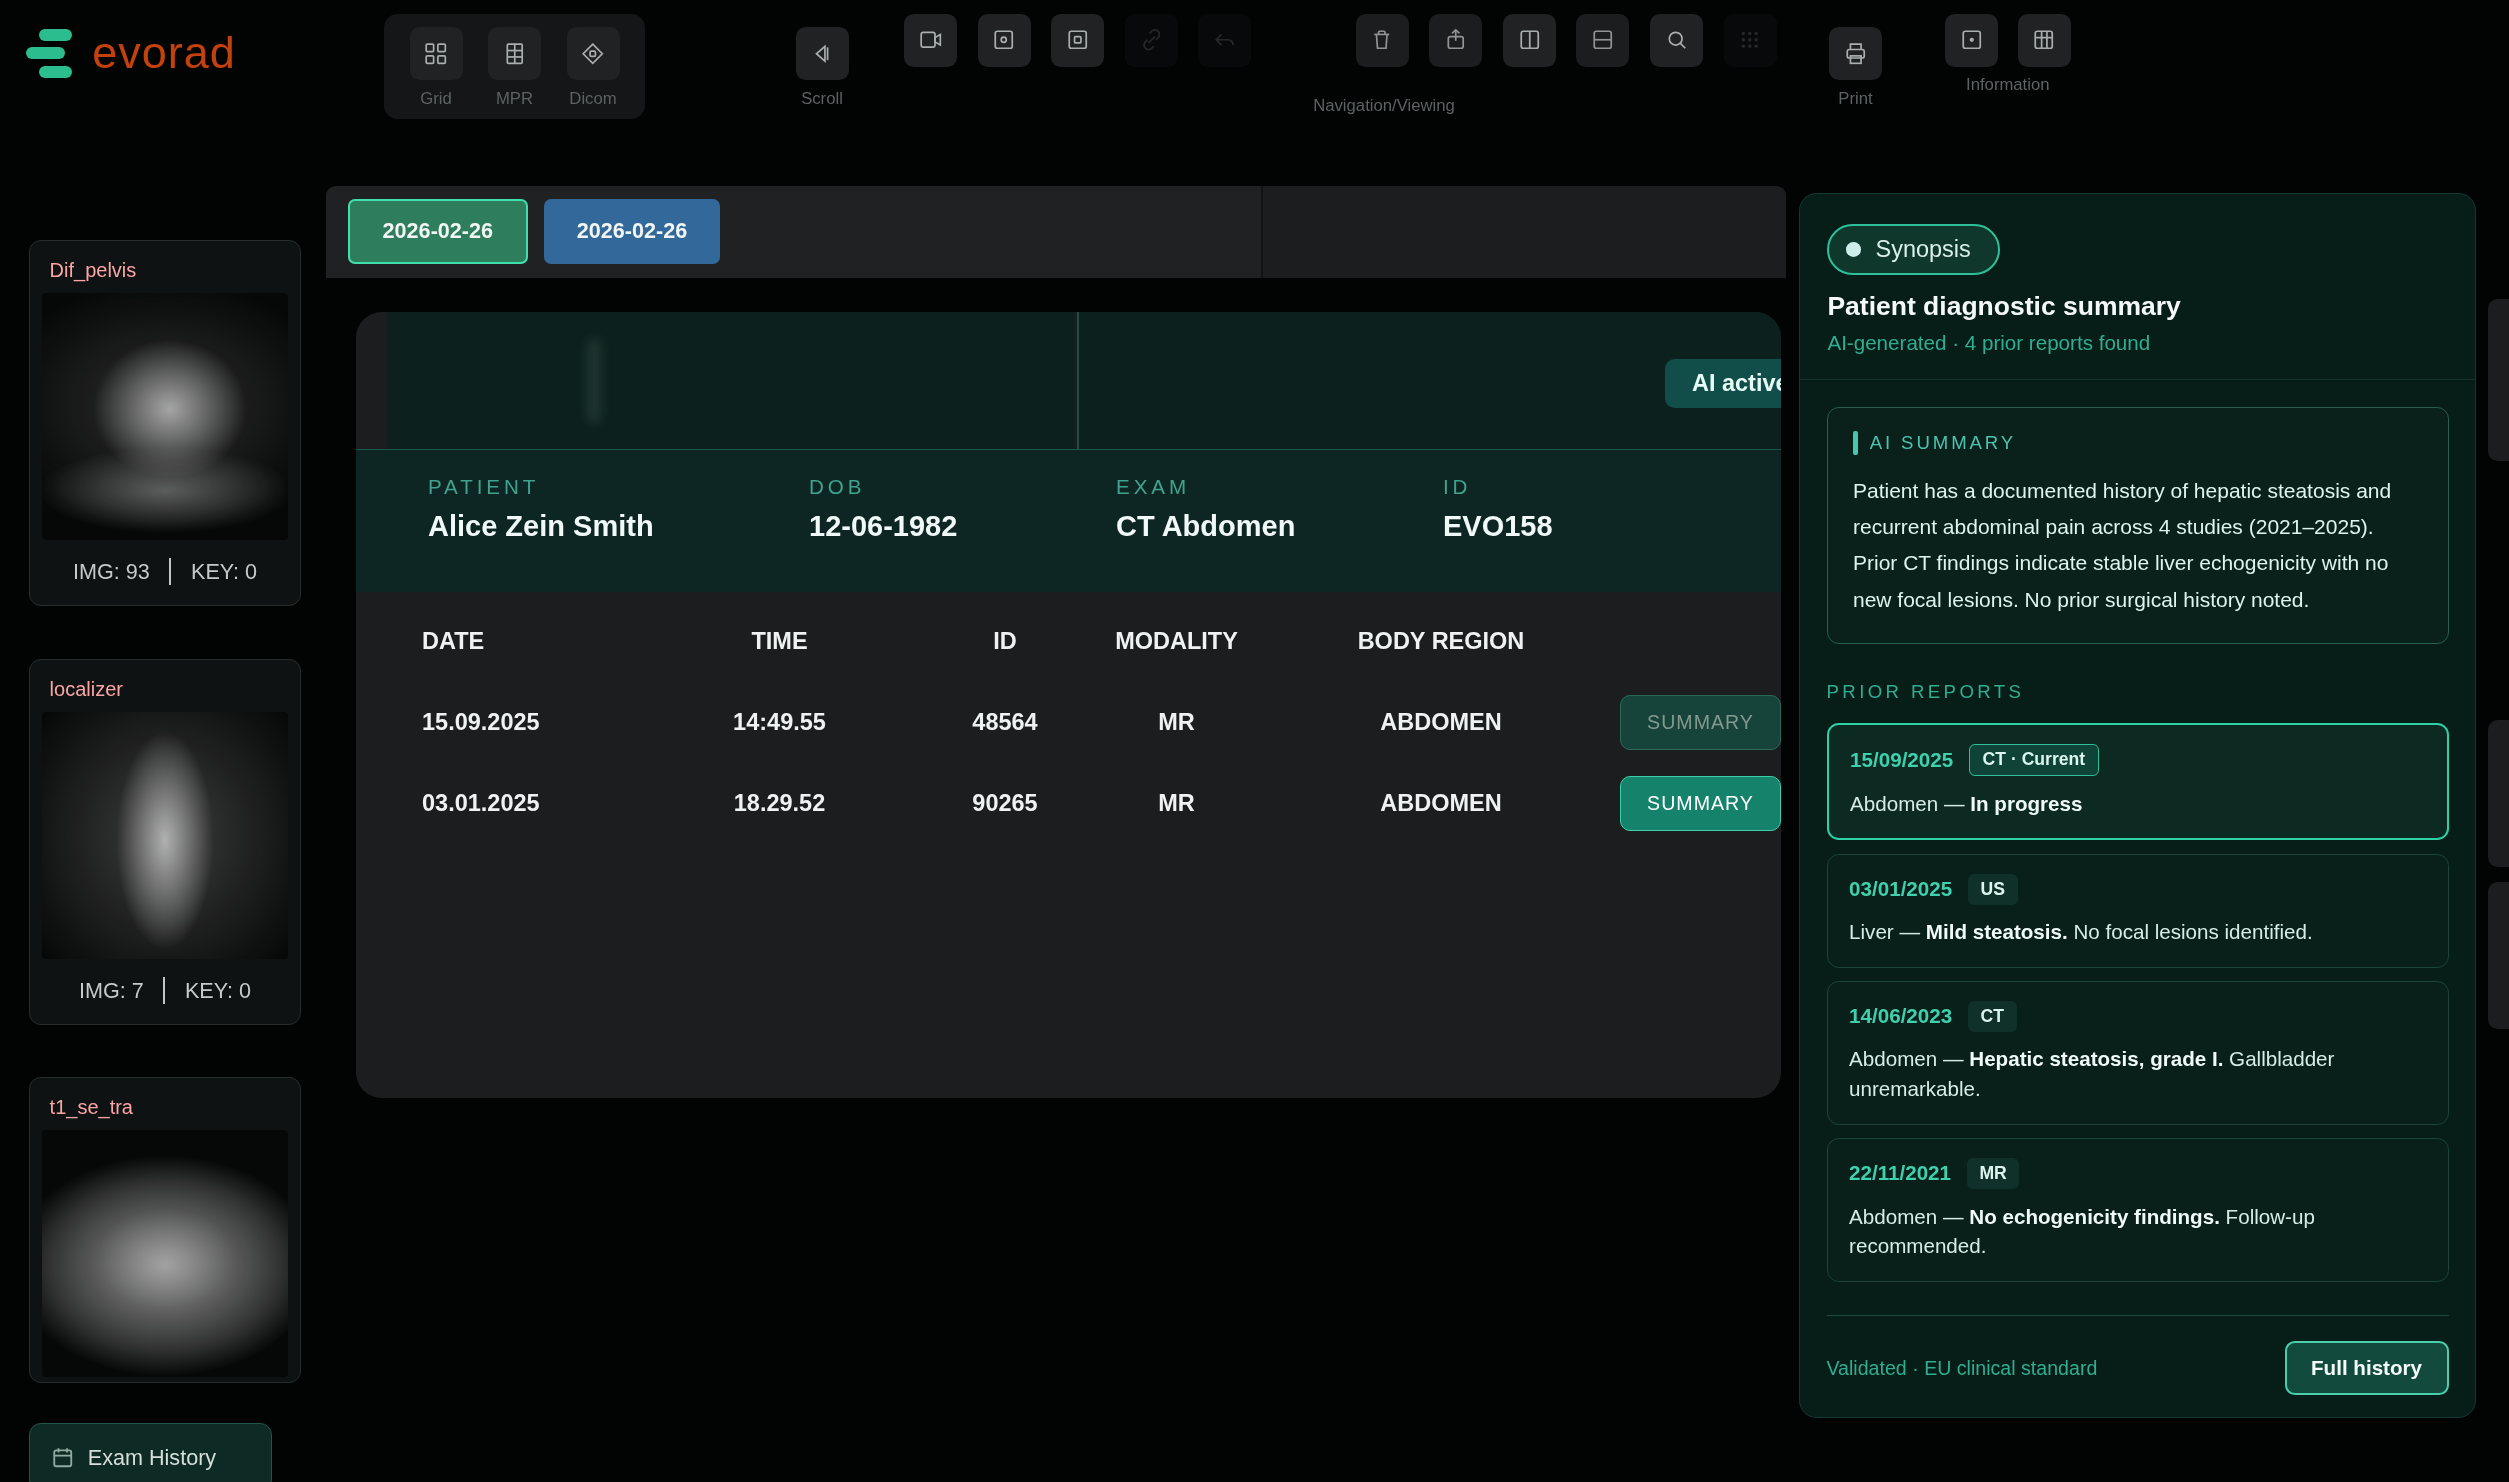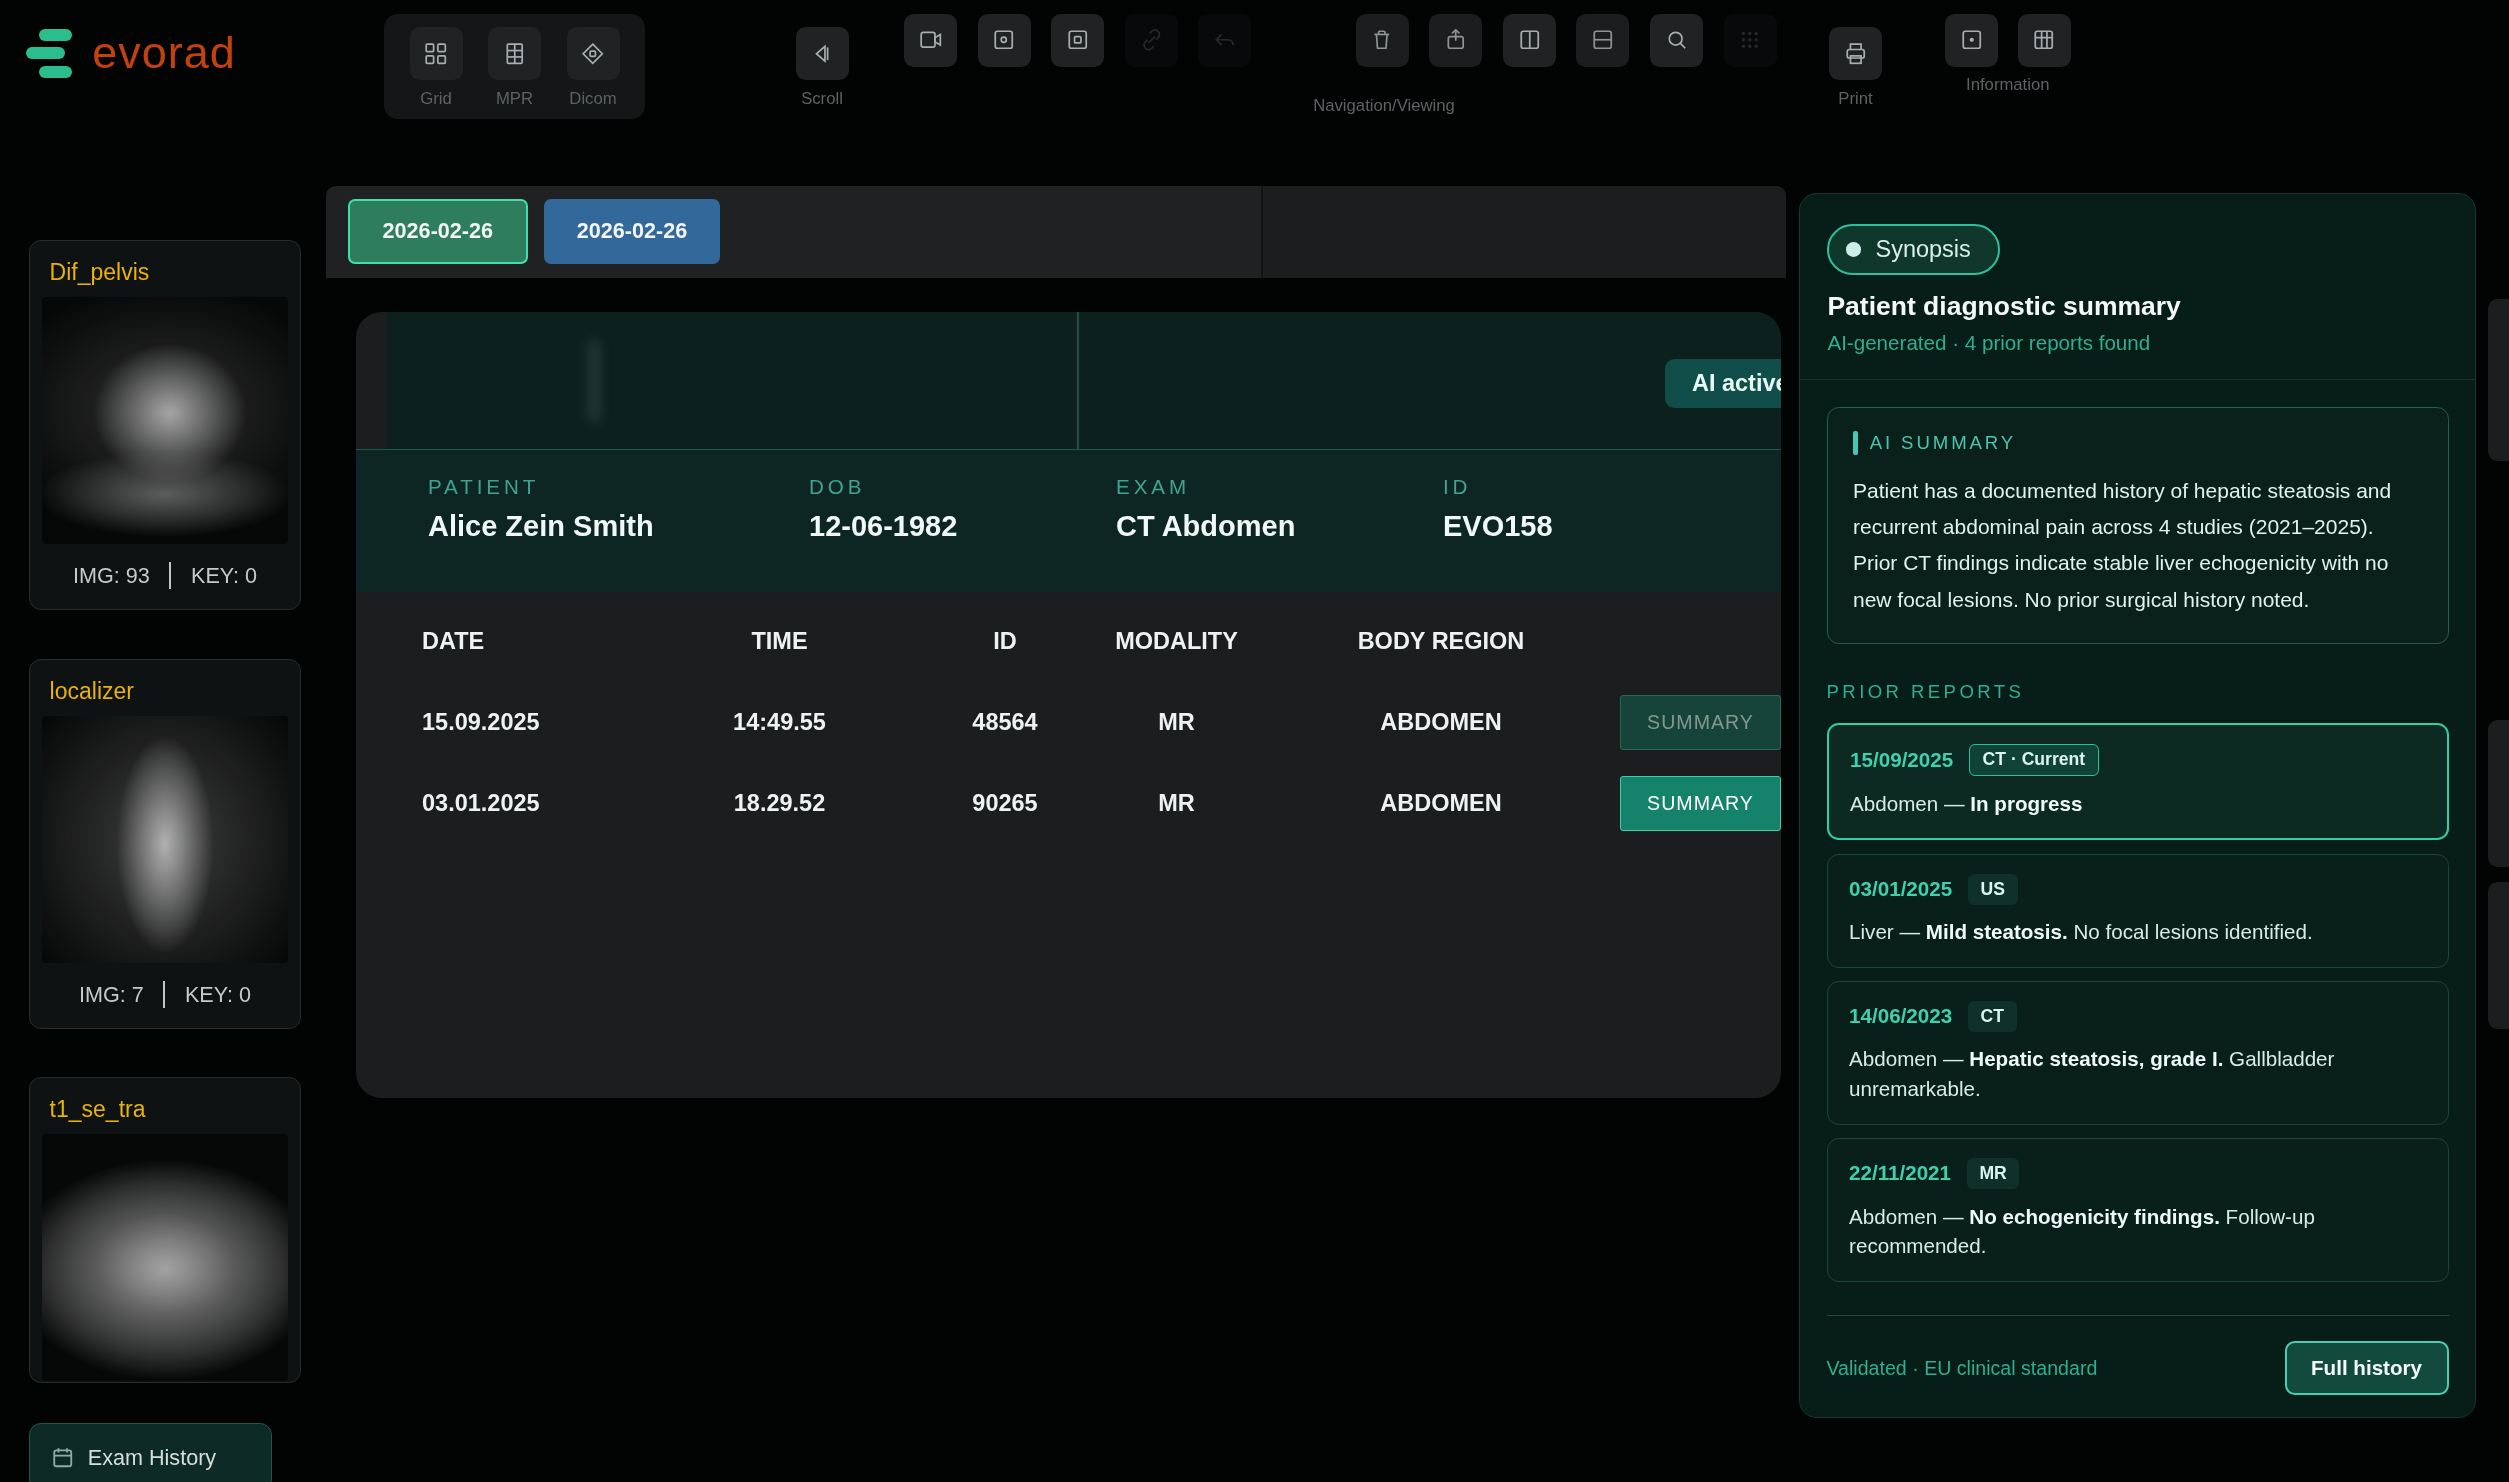--- a/index.html
+++ b/index.html
@@ -27,21 +27,21 @@
   .nav-cluster { position:absolute; left:904px; top:13.7px; width:921px; height:110px; }
   .nav-icons { display:flex; gap:20.6px; align-items:flex-start; }
   .nav-spacer { width:63px; }
   .nav-label { position:absolute; left:323px; top:82px; width:314px; text-align:center; font-size:16.7px; color:#5d6264; }
   .print-tool { position:absolute; left:1829px; top:13.7px; }
   .info-cluster { position:absolute; left:1945px; top:13.7px; display:flex; flex-direction:column; align-items:center; gap:8.8px;text-align:right; }
   .info-icons { display:flex; gap:19.6px; }
 
   
   .series-card { position:absolute; left:29px; width:272px; background:#0f1212; border:1px solid #262e2b; border-radius:11.8px; padding:11.8px; }
-  .series-title { font-size:23px; color:#eab308; margin:5.9px 0 11.8px 7.8px; }
+  .series-title { font-size:20px; color:#fca5a5; margin:5.9px 0 11.8px 7.8px; }
   .series-img { width:100%; height:247px; border-radius:3.9px; background:#060707; }
   .img-pelvis { background:
       radial-gradient(42% 38% at 52% 47%, rgba(205,205,205,.75), rgba(125,125,125,.35) 55%, rgba(0,0,0,0) 74%),
       radial-gradient(72% 24% at 50% 80%, rgba(165,165,165,.5), rgba(0,0,0,0) 72%),
       radial-gradient(85% 62% at 50% 45%, rgba(95,95,95,.45), rgba(0,0,0,0) 82%), #060707; }
   .img-localizer { background:
       radial-gradient(26% 58% at 50% 52%, rgba(205,205,205,.8), rgba(120,120,120,.4) 58%, rgba(0,0,0,0) 76%),
       radial-gradient(78% 84% at 50% 50%, rgba(115,115,115,.5), rgba(0,0,0,0) 86%), #060707; }
   .img-axial { background:
       radial-gradient(78% 56% at 50% 55%, rgba(200,200,200,.75), rgba(115,115,115,.4) 60%, rgba(0,0,0,0) 80%),
@@ -73,21 +73,21 @@
   .pf-label { font-size:20.6px; letter-spacing:3.9px; color:#3fa390; font-weight:500; }
   .pf-value { margin-top:11.8px; font-size:29px; font-weight:700; color:#f0f9f7; }
 
   .exam-grid { position:absolute; left:66px; display:grid; grid-template-columns:235px 245px 206px 137px 392px 144px; align-items:center; width:1359px; }
   .eg-head { top:316px; }
   .eg-row1 { top:380px; height:61px; }
   .eg-row2 { top:461px; height:61px; }
   .ec { font-size:23.5px; color:#eef2f1; font-weight:700; }
   .cell-val { font-weight:600; }
   .c-left { justify-self:start; } .c-center { justify-self:center; } .c-end { justify-self:end; }
-  .summary-btn { height:55px; width:161px; border-radius:3px; display:flex; align-items:center; justify-content:center; font-size:19.6px; letter-spacing:1px; font-family:"Liberation Sans",sans-serif; }
+  .summary-btn { height:55px; width:161px; border-radius:10px; display:flex; align-items:center; justify-content:center; font-size:19.6px; letter-spacing:1px; font-family:"Liberation Sans",sans-serif; }
   .summary-dim { background:#17443a; border:1px solid #2b6a59; color:#84988f; }
   .summary-bright { background:#15826c; border:1px solid #3bd0a8; color:#ffffff; }
 
   
   .synopsis { position:absolute; left:1799px; top:193px; width:677px; height:1225px; background:#071d18; border:1px solid #133931; border-radius:17.6px; }
   .syn-header { padding:30px 27.4px 23.5px; border-bottom:1px solid #14332c; }
   .syn-pill { display:inline-flex; align-items:center; gap:14.7px; padding:9.8px 27.4px 9.8px 16.7px; border:2px solid #2fbf9a; border-radius:979px; background:rgba(21,77,62,.55); }
   .syn-dot { width:14.7px; height:14.7px; border-radius:50%; background:#cdeee8; }
   .syn-pill-label { font-size:23.5px; color:#d9efe9; }
   .syn-title { margin-top:16.7px; font-size:26.5px; font-weight:700; color:#f4f8f7; }

